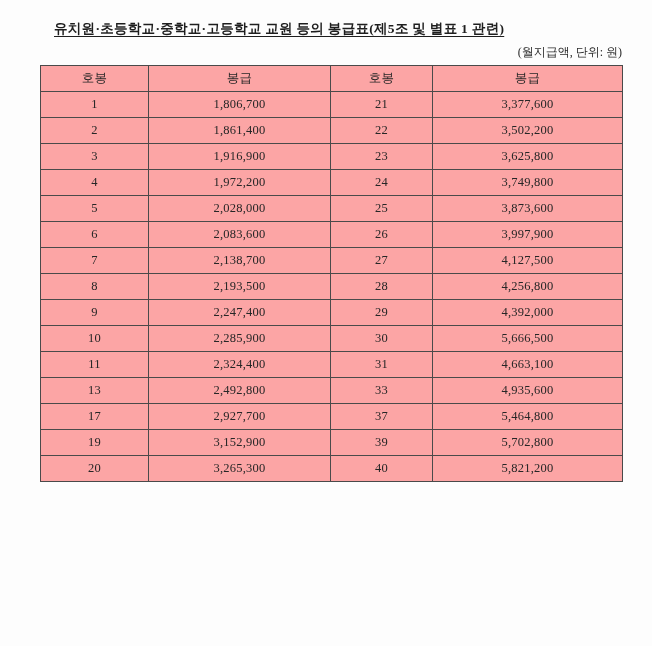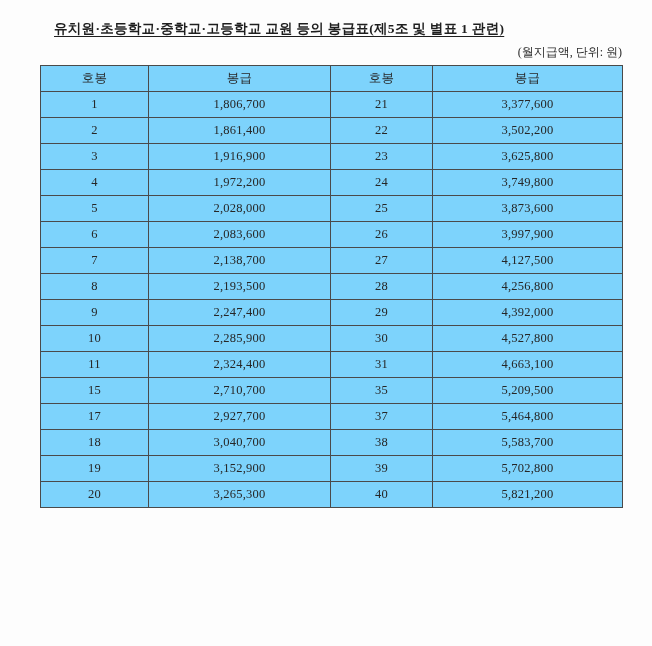--- a/index.html
+++ b/index.html
@@ -30,21 +30,21 @@
     font-size: 12px;
     text-align: right;
     width: 582px;
     margin: 4px 0 4px 0;
     color: #2a2a2a;
   }
   table.salary-table {
     border-collapse: collapse;
     width: 582px;
     table-layout: fixed;
-    background: #7dd3fc;
+    background: #fca5a5;
     border: 1.5px solid #3c3c3c;
   }
   .salary-table th,
   .salary-table td {
     border: 1px solid #4a4a4a;
     text-align: center;
     vertical-align: middle;
     font-size: 12.5px;
     font-weight: normal;
     height: 26px;
@@ -132,45 +132,39 @@
         <tr>
           <td>9</td>
           <td>2,247,400</td>
           <td>29</td>
           <td>4,392,000</td>
         </tr>
         <tr>
           <td>10</td>
           <td>2,285,900</td>
           <td>30</td>
-          <td>4,527,800</td>
+          <td>5,666,500</td>
         </tr>
         <tr>
           <td>11</td>
           <td>2,324,400</td>
           <td>31</td>
           <td>4,663,100</td>
         </tr>
         <tr>
-          <td>15</td>
-          <td>2,710,700</td>
-          <td>35</td>
-          <td>5,209,500</td>
+          <td>13</td>
+          <td>2,492,800</td>
+          <td>33</td>
+          <td>4,935,600</td>
         </tr>
         <tr>
           <td>17</td>
           <td>2,927,700</td>
           <td>37</td>
           <td>5,464,800</td>
-        </tr>
-        <tr>
-          <td>18</td>
-          <td>3,040,700</td>
-          <td>38</td>
-          <td>5,583,700</td>
         </tr>
         <tr>
           <td>19</td>
           <td>3,152,900</td>
           <td>39</td>
           <td>5,702,800</td>
         </tr>
         <tr>
           <td>20</td>
           <td>3,265,300</td>

